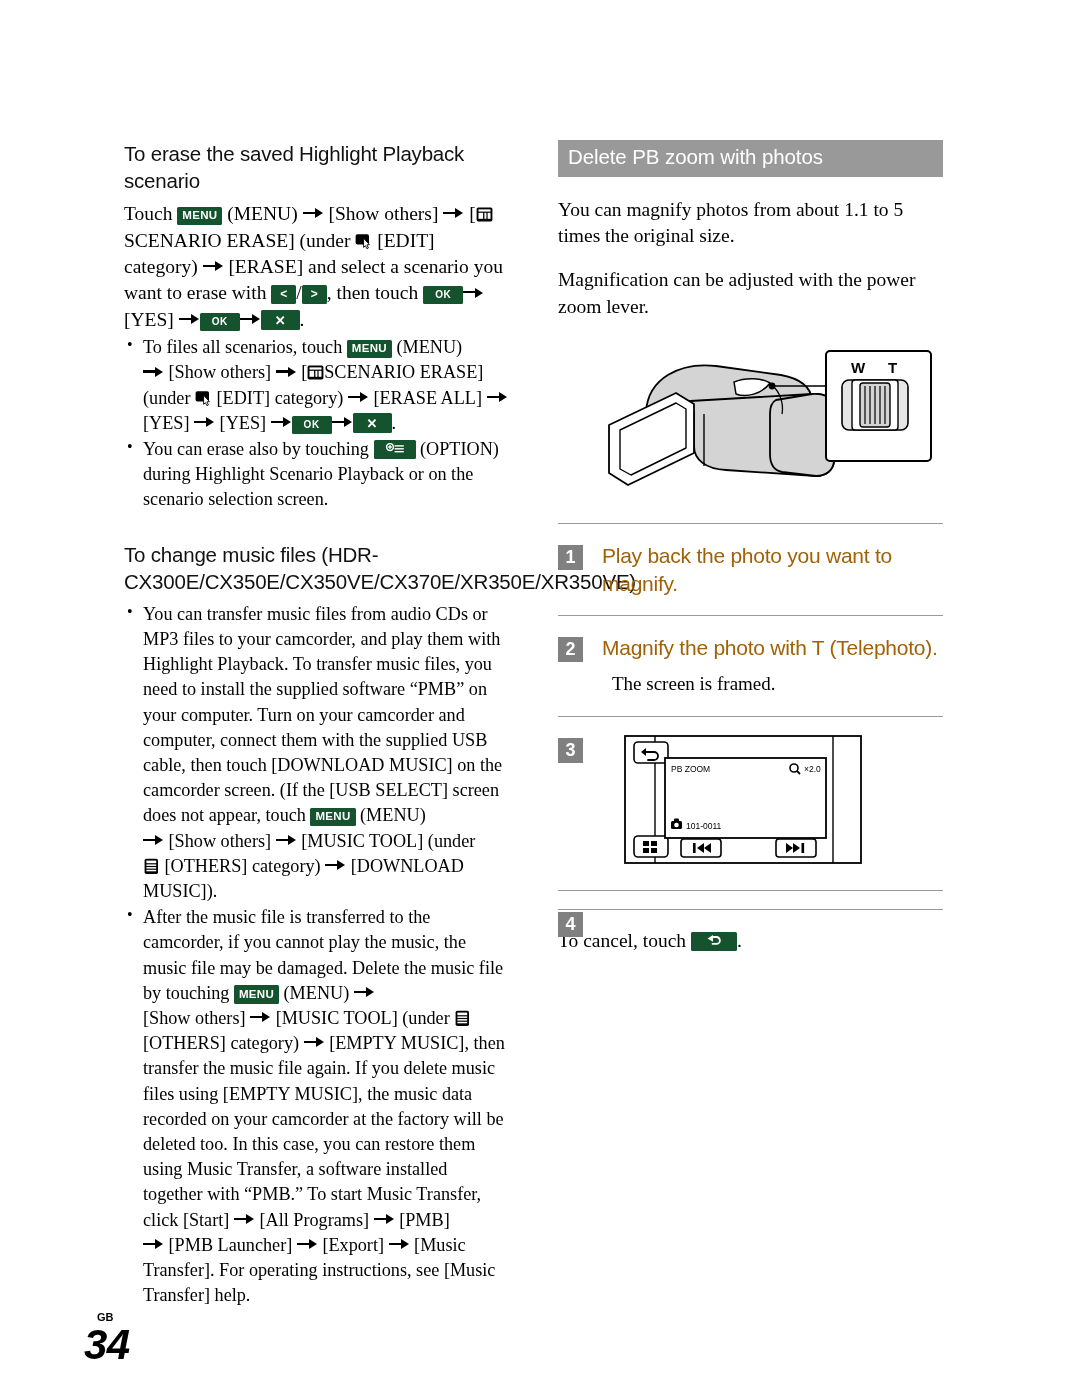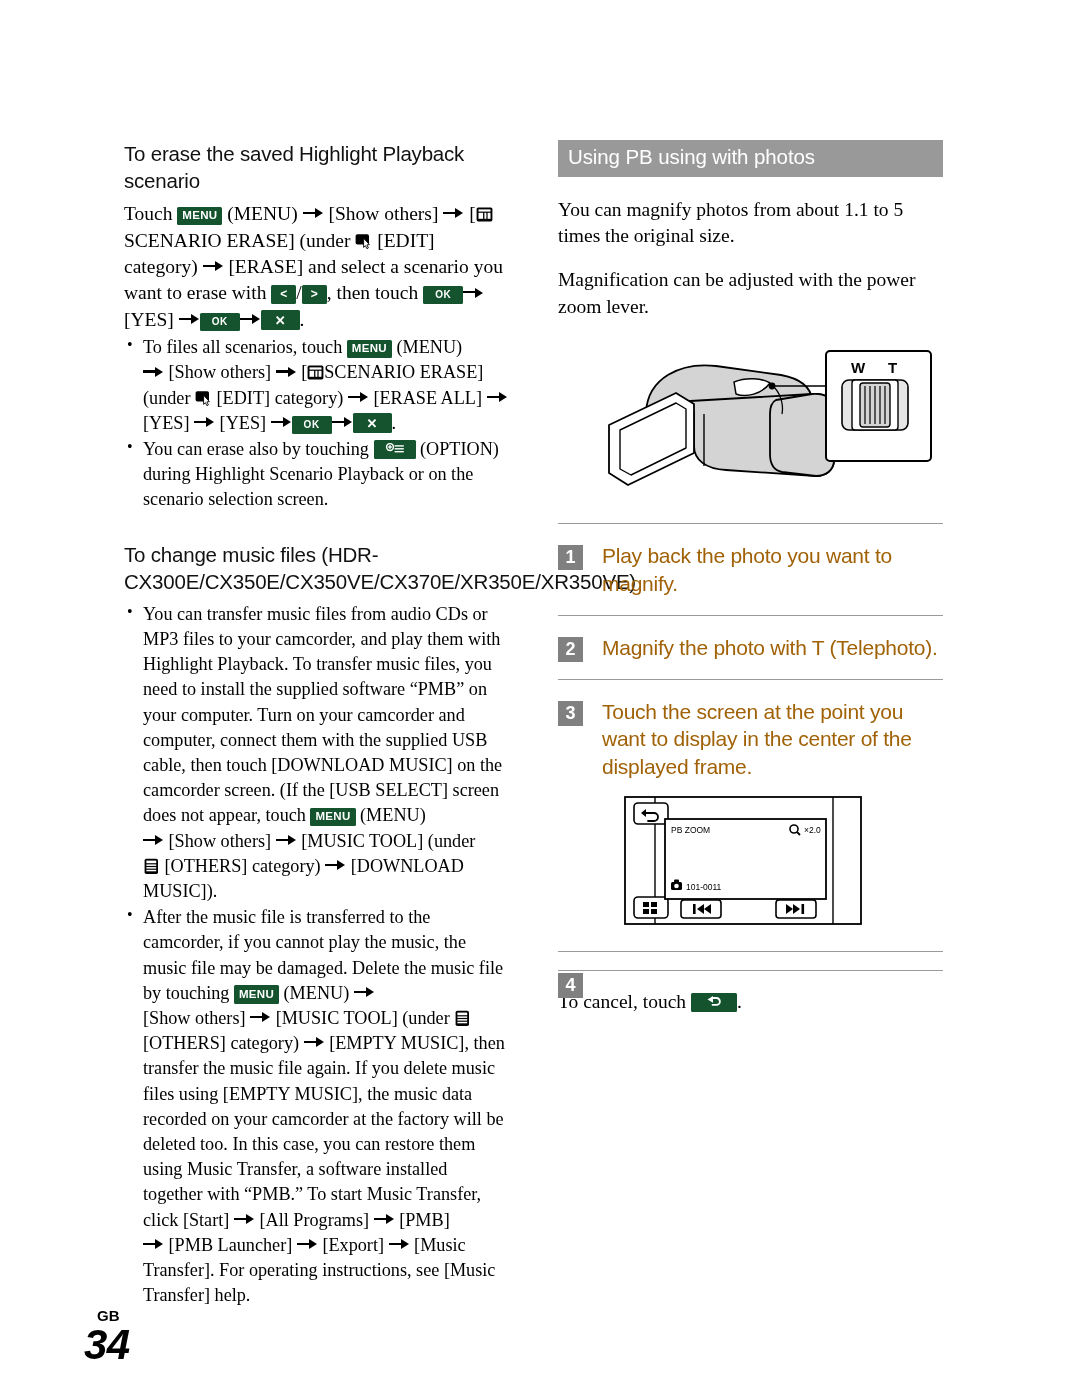--- a/index.html
+++ b/index.html
@@ -178,21 +178,21 @@
 
   
   .folio {
     position: absolute;
     left: 84px;
     bottom: 30px;
     font-family: "Liberation Sans", sans-serif;
     text-align: left;
   }
   .folio .gb {
-    font-size: 15px;
+    font-size: 11px;
     font-weight: bold;
     margin-left: 13px;
     display: block;
     line-height: 1;
   }
   .folio .pg {
     font-size: 42px;
     font-weight: bold;
     display: block;
     line-height: 1.05;
@@ -261,21 +261,21 @@
               <rect x="3.4" y="2.6" width="9.8" height="2.6" fill="#fff"></rect>
               <rect x="3.4" y="6.4" width="9.8" height="1.5" fill="#fff"></rect>
               <rect x="3.4" y="9.1" width="9.8" height="1.5" fill="#fff"></rect>
               <rect x="3.4" y="11.8" width="9.8" height="1.5" fill="#fff"></rect>
             </svg></span><br><span> [OTHERS] category) </span><span class="arw"></span><span> [EMPTY MUSIC], then transfer the music file again. If you delete music files using [EMPTY MUSIC], the music data recorded on your camcorder at the factory will be deleted too. In this case, you can restore them using Music Transfer, a software installed together with “PMB.” To start Music Transfer, click [Start] </span><span class="arw"></span><span> [All Programs] </span><span class="arw"></span><span> [PMB] </span><br><span class="arw"></span><span> [PMB Launcher] </span><span class="arw"></span><span> [Export] </span><span class="arw"></span><span> [Music Transfer]. For operating instructions, see [Music Transfer] help.</span></li>
     </ul>
   </div>
 
   <div class="col col-right">
 
-    <div class="band">Using PB using with photos</div>
+    <div class="band">Delete PB zoom with photos</div>
 
     <p class="body-p">You can magnify photos from about 1.1 to 5 times the original size.</p>
     <p class="body-p" style="margin-top:18px;">Magnification can be adjusted with the power zoom lever.</p>
 
     <div style="margin:22px 0 0 18px;">
       <svg class="illus" width="370" height="165" viewBox="0 0 370 165">
 
         <path d="M70 70 C72 36 104 20 140 24 L205 33 C226 37 235 46 236 58 L236 76 L120 92 Z" fill="#d4d4d4" stroke="#000" stroke-width="1.8" stroke-linejoin="round"></path>
 
         <path d="M97 60 L236 52 C252 51 258 58 258 70 L258 118 C258 128 250 134 240 134 L150 128 C130 127 118 118 118 104 L118 70 Z" fill="#d4d4d4" stroke="#000" stroke-width="1.8" stroke-linejoin="round"></path>
@@ -315,27 +315,27 @@
     <div class="step">
       <span class="step-num">1</span>
       <p class="step-title">Play back the photo you want to magnify.</p>
     </div>
 
     <hr class="rule">
 
     <div class="step">
       <span class="step-num">2</span>
       <p class="step-title">Magnify the photo with T (Telephoto).</p>
+      <p class="step-note">The screen is framed.</p>
     </div>
 
     <hr class="rule">
 
     <div class="step">
       <span class="step-num">3</span>
-      <p class="step-title">Touch the screen at the point you want to display in the center of the displayed frame.</p>
 
       <div style="margin:16px 0 0 22px;">
         <svg class="illus" width="250" height="135" viewBox="0 0 250 135">
           <rect x="1" y="1" width="236" height="127" fill="#ffffff" stroke="#000" stroke-width="1.8"></rect>
 
           <line x1="209" y1="1" x2="209" y2="128" stroke="#000" stroke-width="1.4"></line>
 
           <line x1="31" y1="1" x2="31" y2="128" stroke="#000" stroke-width="1.4"></line>
 
           <rect x="10" y="7" width="34" height="21" rx="4" fill="#ffffff" stroke="#000" stroke-width="1.6"></rect>

